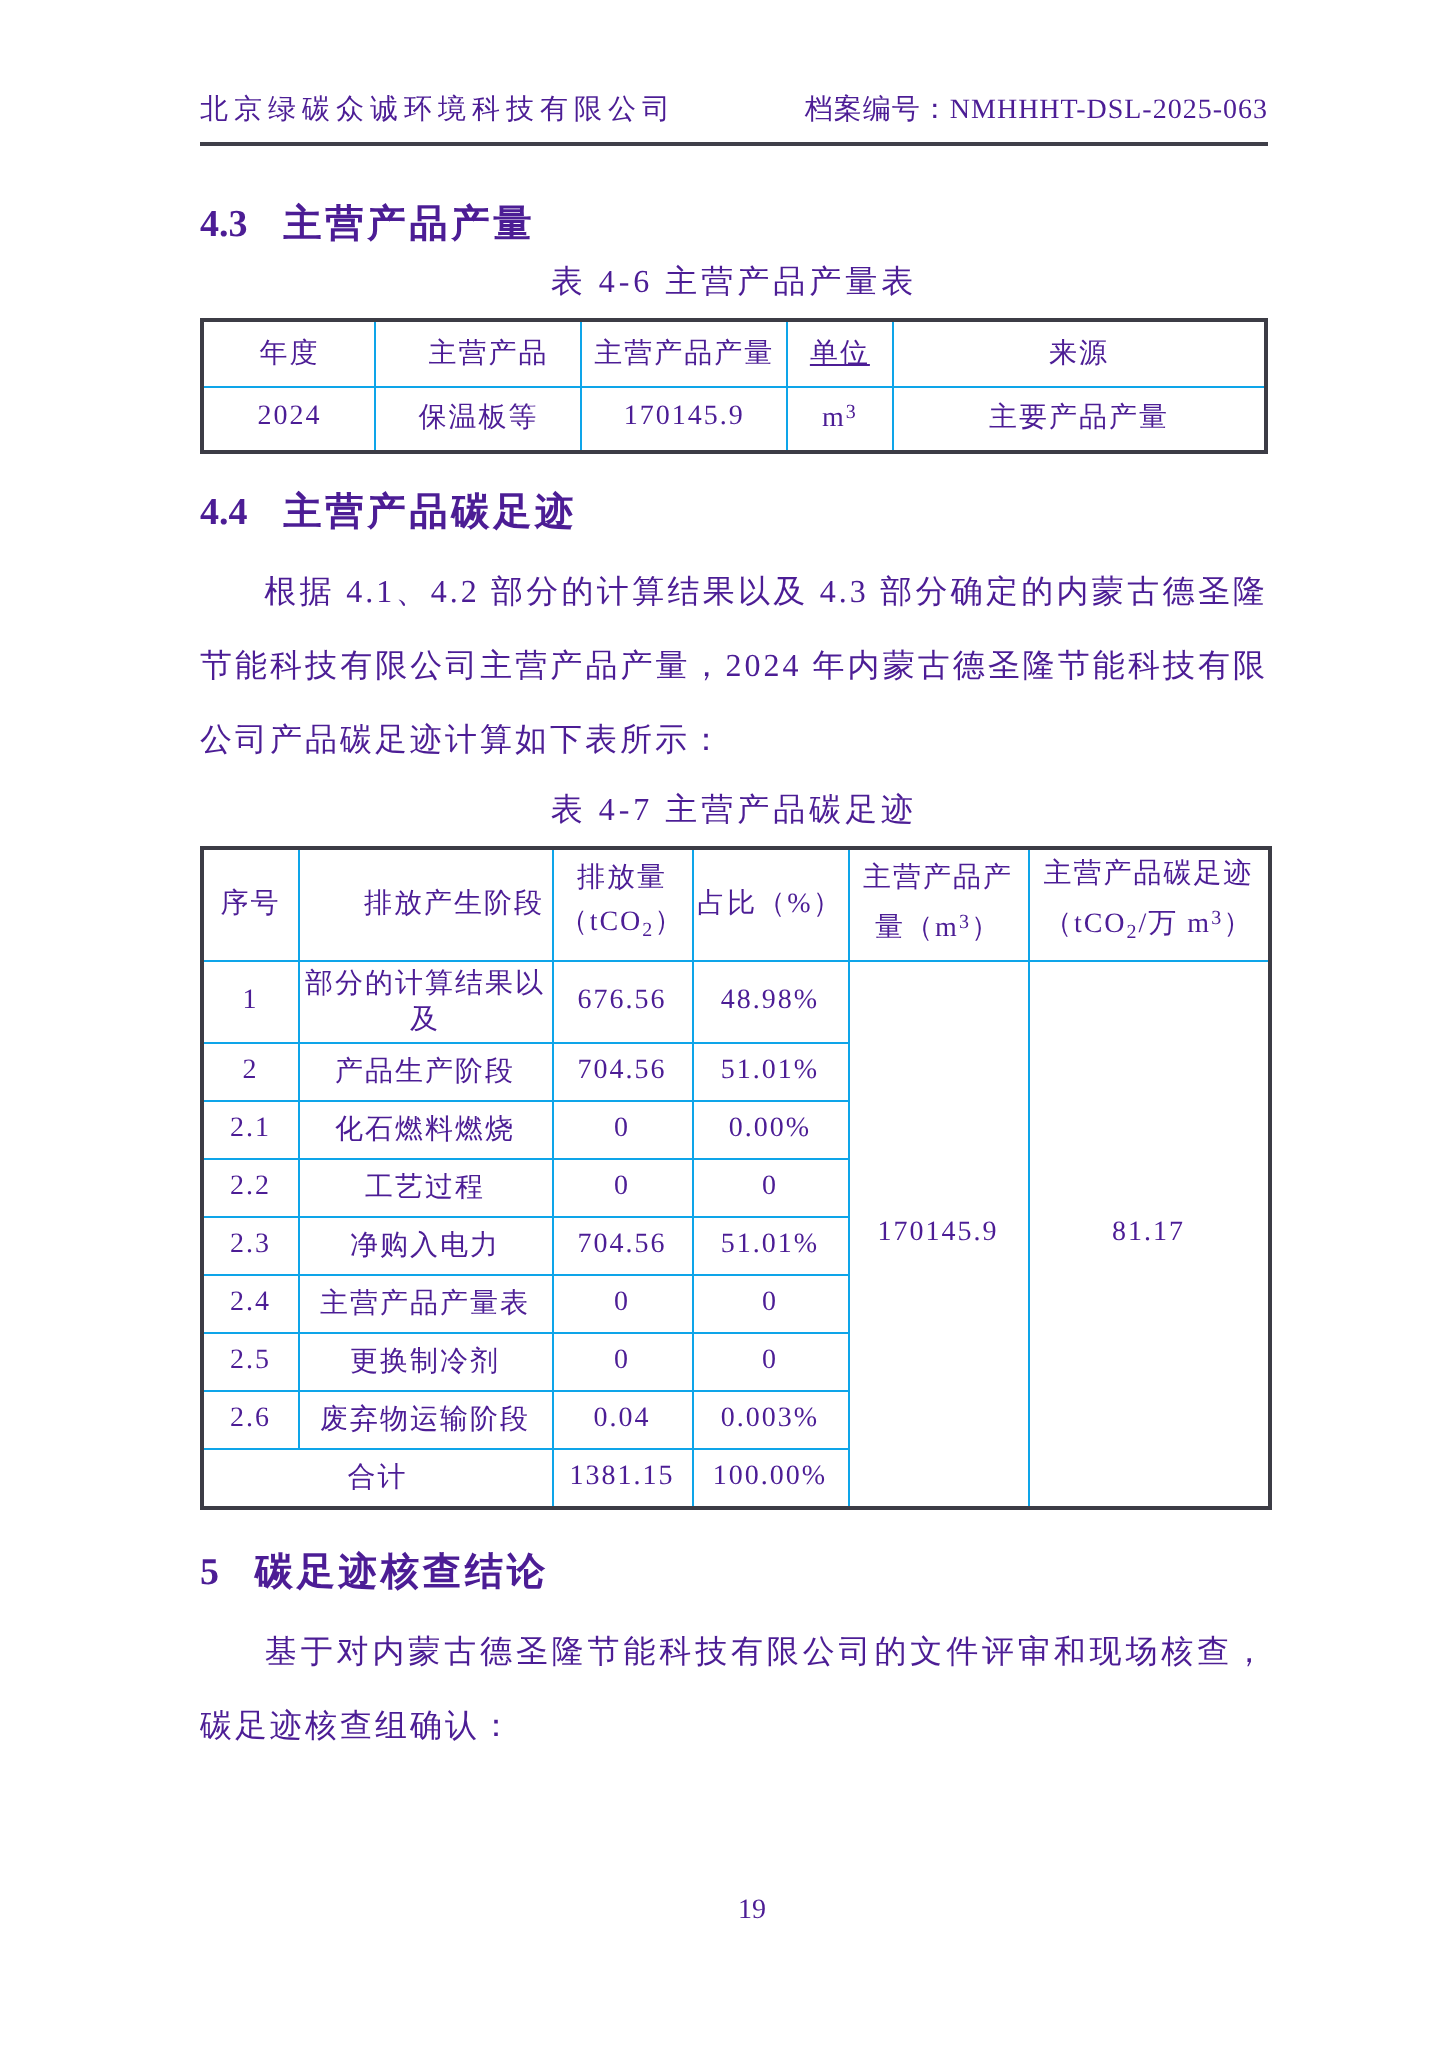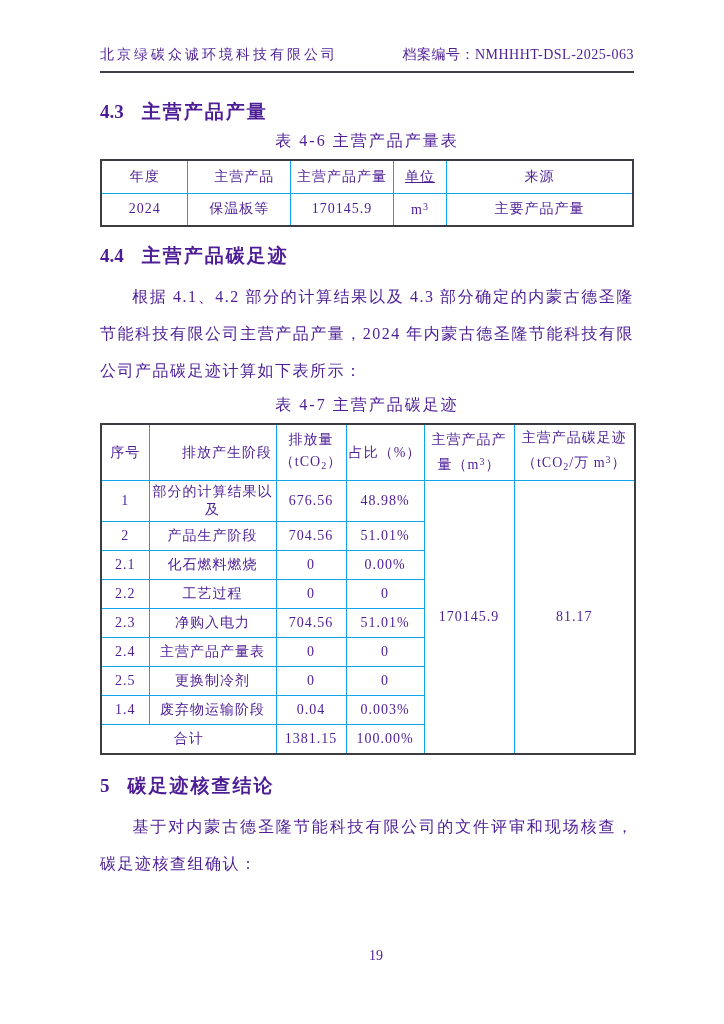--- a/index.html
+++ b/index.html
@@ -198,21 +198,21 @@
         <td>0</td>
         <td>0</td>
       </tr>
       <tr class="drow">
         <td>2.5</td>
         <td>更换制冷剂</td>
         <td>0</td>
         <td>0</td>
       </tr>
       <tr class="drow">
-        <td>1.4</td>
+        <td>2.6</td>
         <td>废弃物运输阶段</td>
         <td>0.04</td>
         <td>0.003%</td>
       </tr>
       <tr class="drow">
         <td colspan="2">合计</td>
         <td>1381.15</td>
         <td>100.00%</td>
       </tr>
     </tbody>

